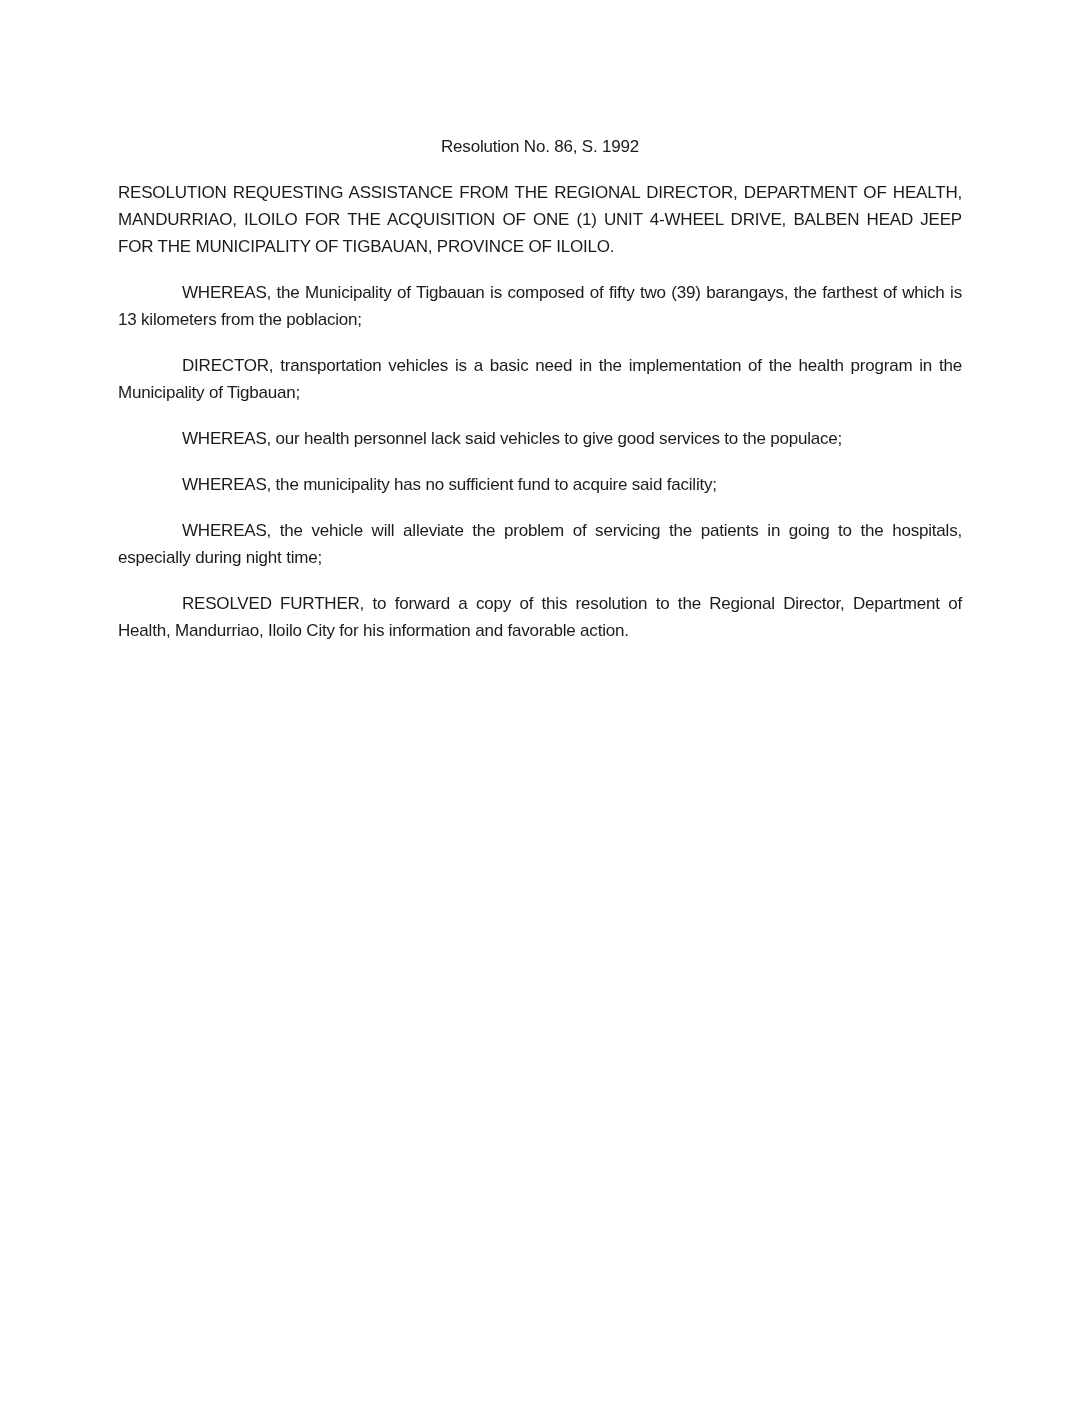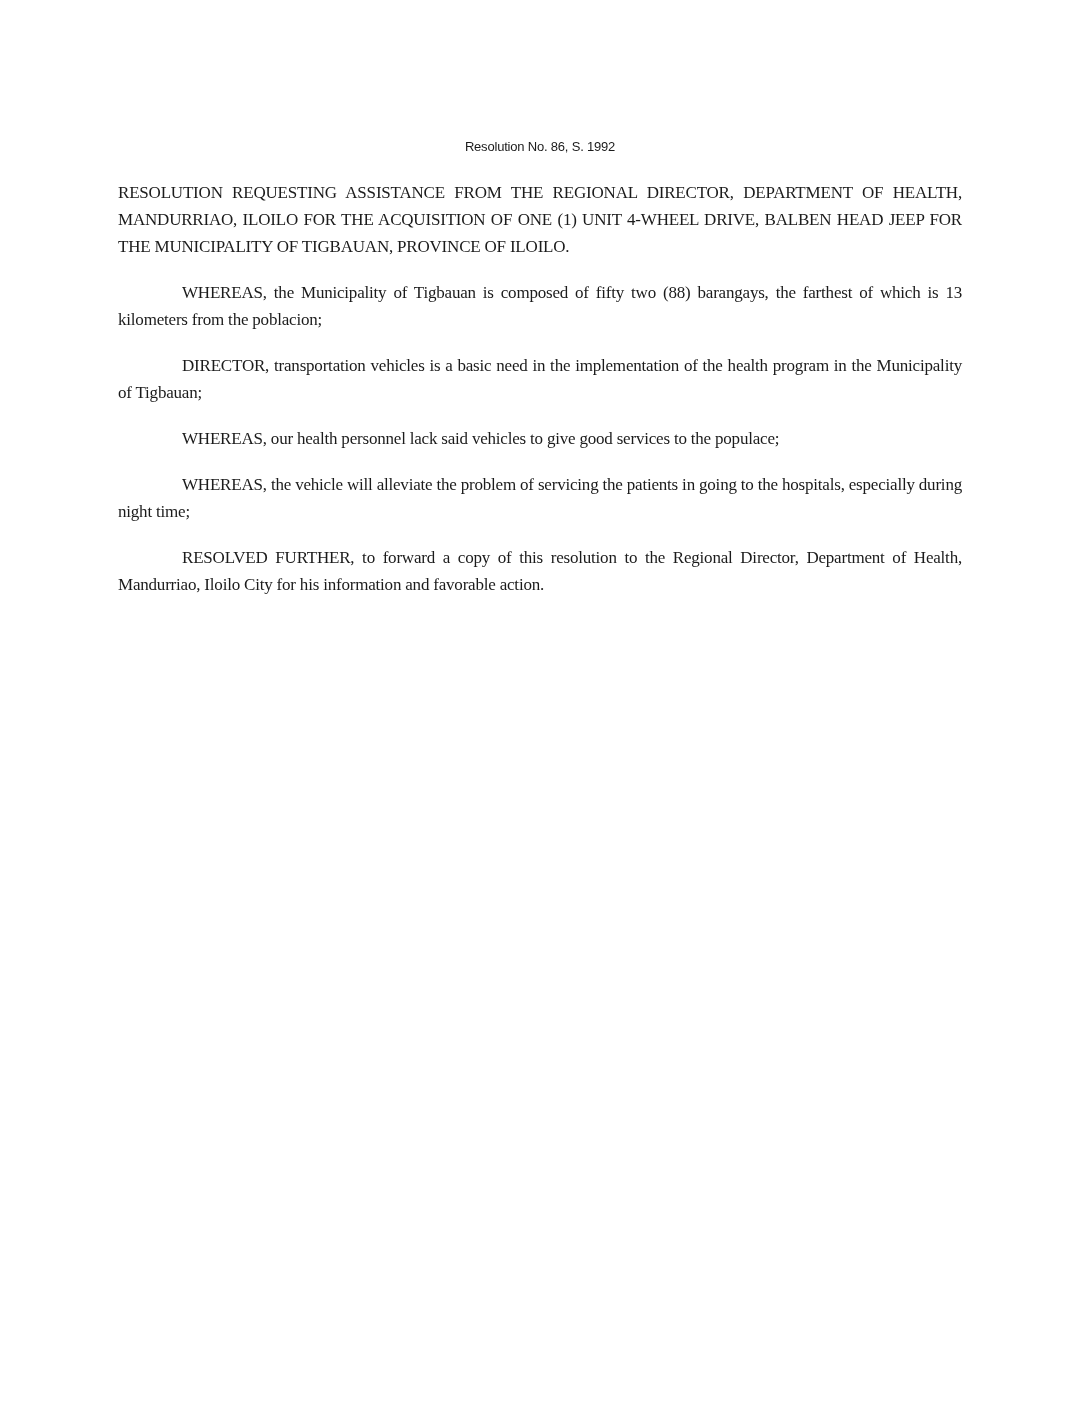--- a/index.html
+++ b/index.html
@@ -16,49 +16,49 @@
     color: #1b1b1b;
     font-family: "Liberation Sans", "DejaVu Sans", sans-serif;
     font-size: 17px;
     line-height: 27px;
     letter-spacing: -0.2px;
     padding: 133px 126px 40px 118px;
     overflow: hidden;
   }
   .doc-title {
     margin: 0 0 19px 0;
-    font-size: 13px;
+    font-size: 17px;
     font-weight: normal;
     text-align: center;
     white-space: nowrap;
   }
   .para {
     margin: 0 0 19px 0;
     text-align: justify;
     text-indent: 64px;
-    font-family: Liberation Serif, serif;
   }
   .para.no-indent {
     text-indent: 0;
   }
 </style>
 </head>
 <body>
 
 <div class="page">
   <h1 class="doc-title">Resolution No. 86, S. 1992</h1>
 
   <p class="para no-indent">RESOLUTION REQUESTING ASSISTANCE FROM THE REGIONAL DIRECTOR, DEPARTMENT OF HEALTH, MANDURRIAO, ILOILO FOR THE ACQUISITION OF ONE (1) UNIT 4-WHEEL DRIVE, BALBEN HEAD JEEP FOR THE MUNICIPALITY OF TIGBAUAN, PROVINCE OF ILOILO.</p>
 
-  <p class="para">WHEREAS, the Municipality of Tigbauan is composed of fifty two (88) barangays, the farthest of which is 13 kilometers from the poblacion;</p>
+  <p class="para">WHEREAS, the Municipality of Tigbauan is composed of fifty two (39) barangays, the farthest of which is 13 kilometers from the poblacion;</p>
 
   <p class="para">DIRECTOR, transportation vehicles is a basic need in the implementation of the health program in the Municipality of Tigbauan;</p>
 
   <p class="para">WHEREAS, our health personnel lack said vehicles to give good services to the populace;</p>
 
+  <p class="para">WHEREAS, the municipality has no sufficient fund to acquire said facility;</p>
 
   <p class="para">WHEREAS, the vehicle will alleviate the problem of servicing the patients in going to the hospitals, especially during night time;</p>
 
 
 
   <p class="para">RESOLVED FURTHER, to forward a copy of this resolution to the Regional Director, Department of Health, Mandurriao, Iloilo City for his information and favorable action.</p>
 
 </div>
 
 </body></html>

